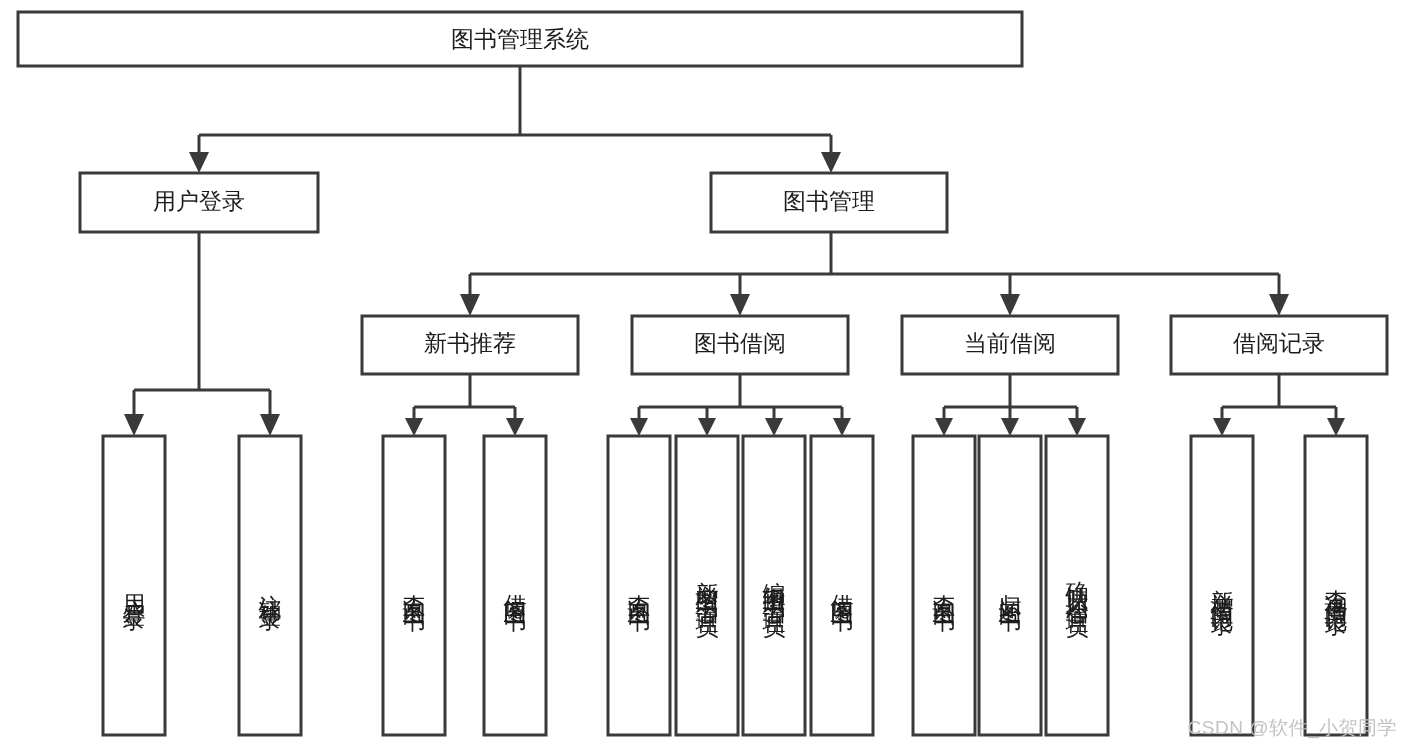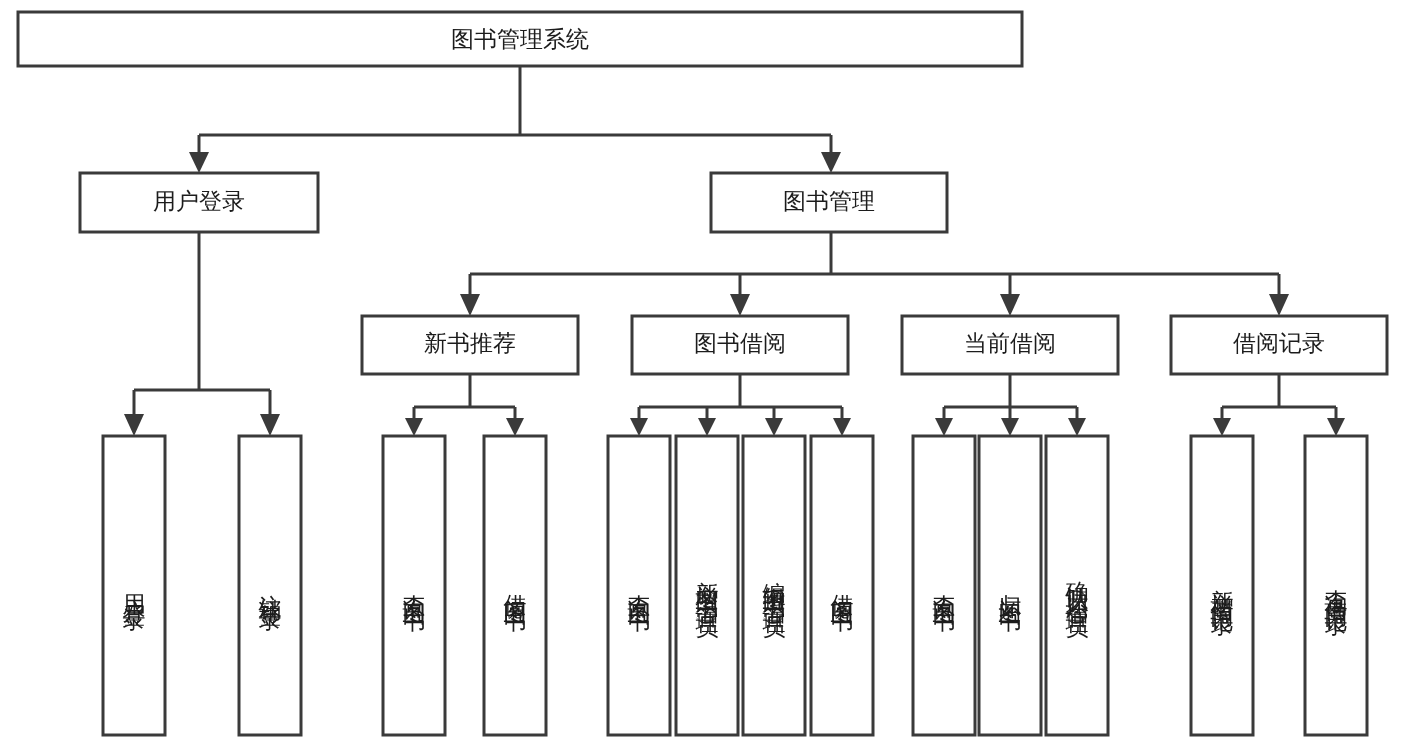--- a/index.html
+++ b/index.html
@@ -217,14 +217,15 @@
   <div class="leaf-label" style="left:743px; top:436px; width:62px; height:299px;">编辑图书（管理员）</div>
   <div class="leaf-label" style="left:811px; top:436px; width:62px; height:299px;">借阅图书</div>
 
   <div class="leaf-label" style="left:913px; top:436px; width:62px; height:299px;">查询图书</div>
   <div class="leaf-label" style="left:979px; top:436px; width:62px; height:299px;">归还图书</div>
   <div class="leaf-label" style="left:1046px; top:436px; width:62px; height:299px;">确认归还（管理员）</div>
 
   <div class="leaf-label" style="left:1191px; top:436px; width:62px; height:299px;">新增借阅记录</div>
   <div class="leaf-label" style="left:1305px; top:436px; width:62px; height:299px;">查询借阅记录</div>
 
+  <div id="watermark">CSDN @软件_小贺同学</div>
 
 </div>
 
 </body></html>

